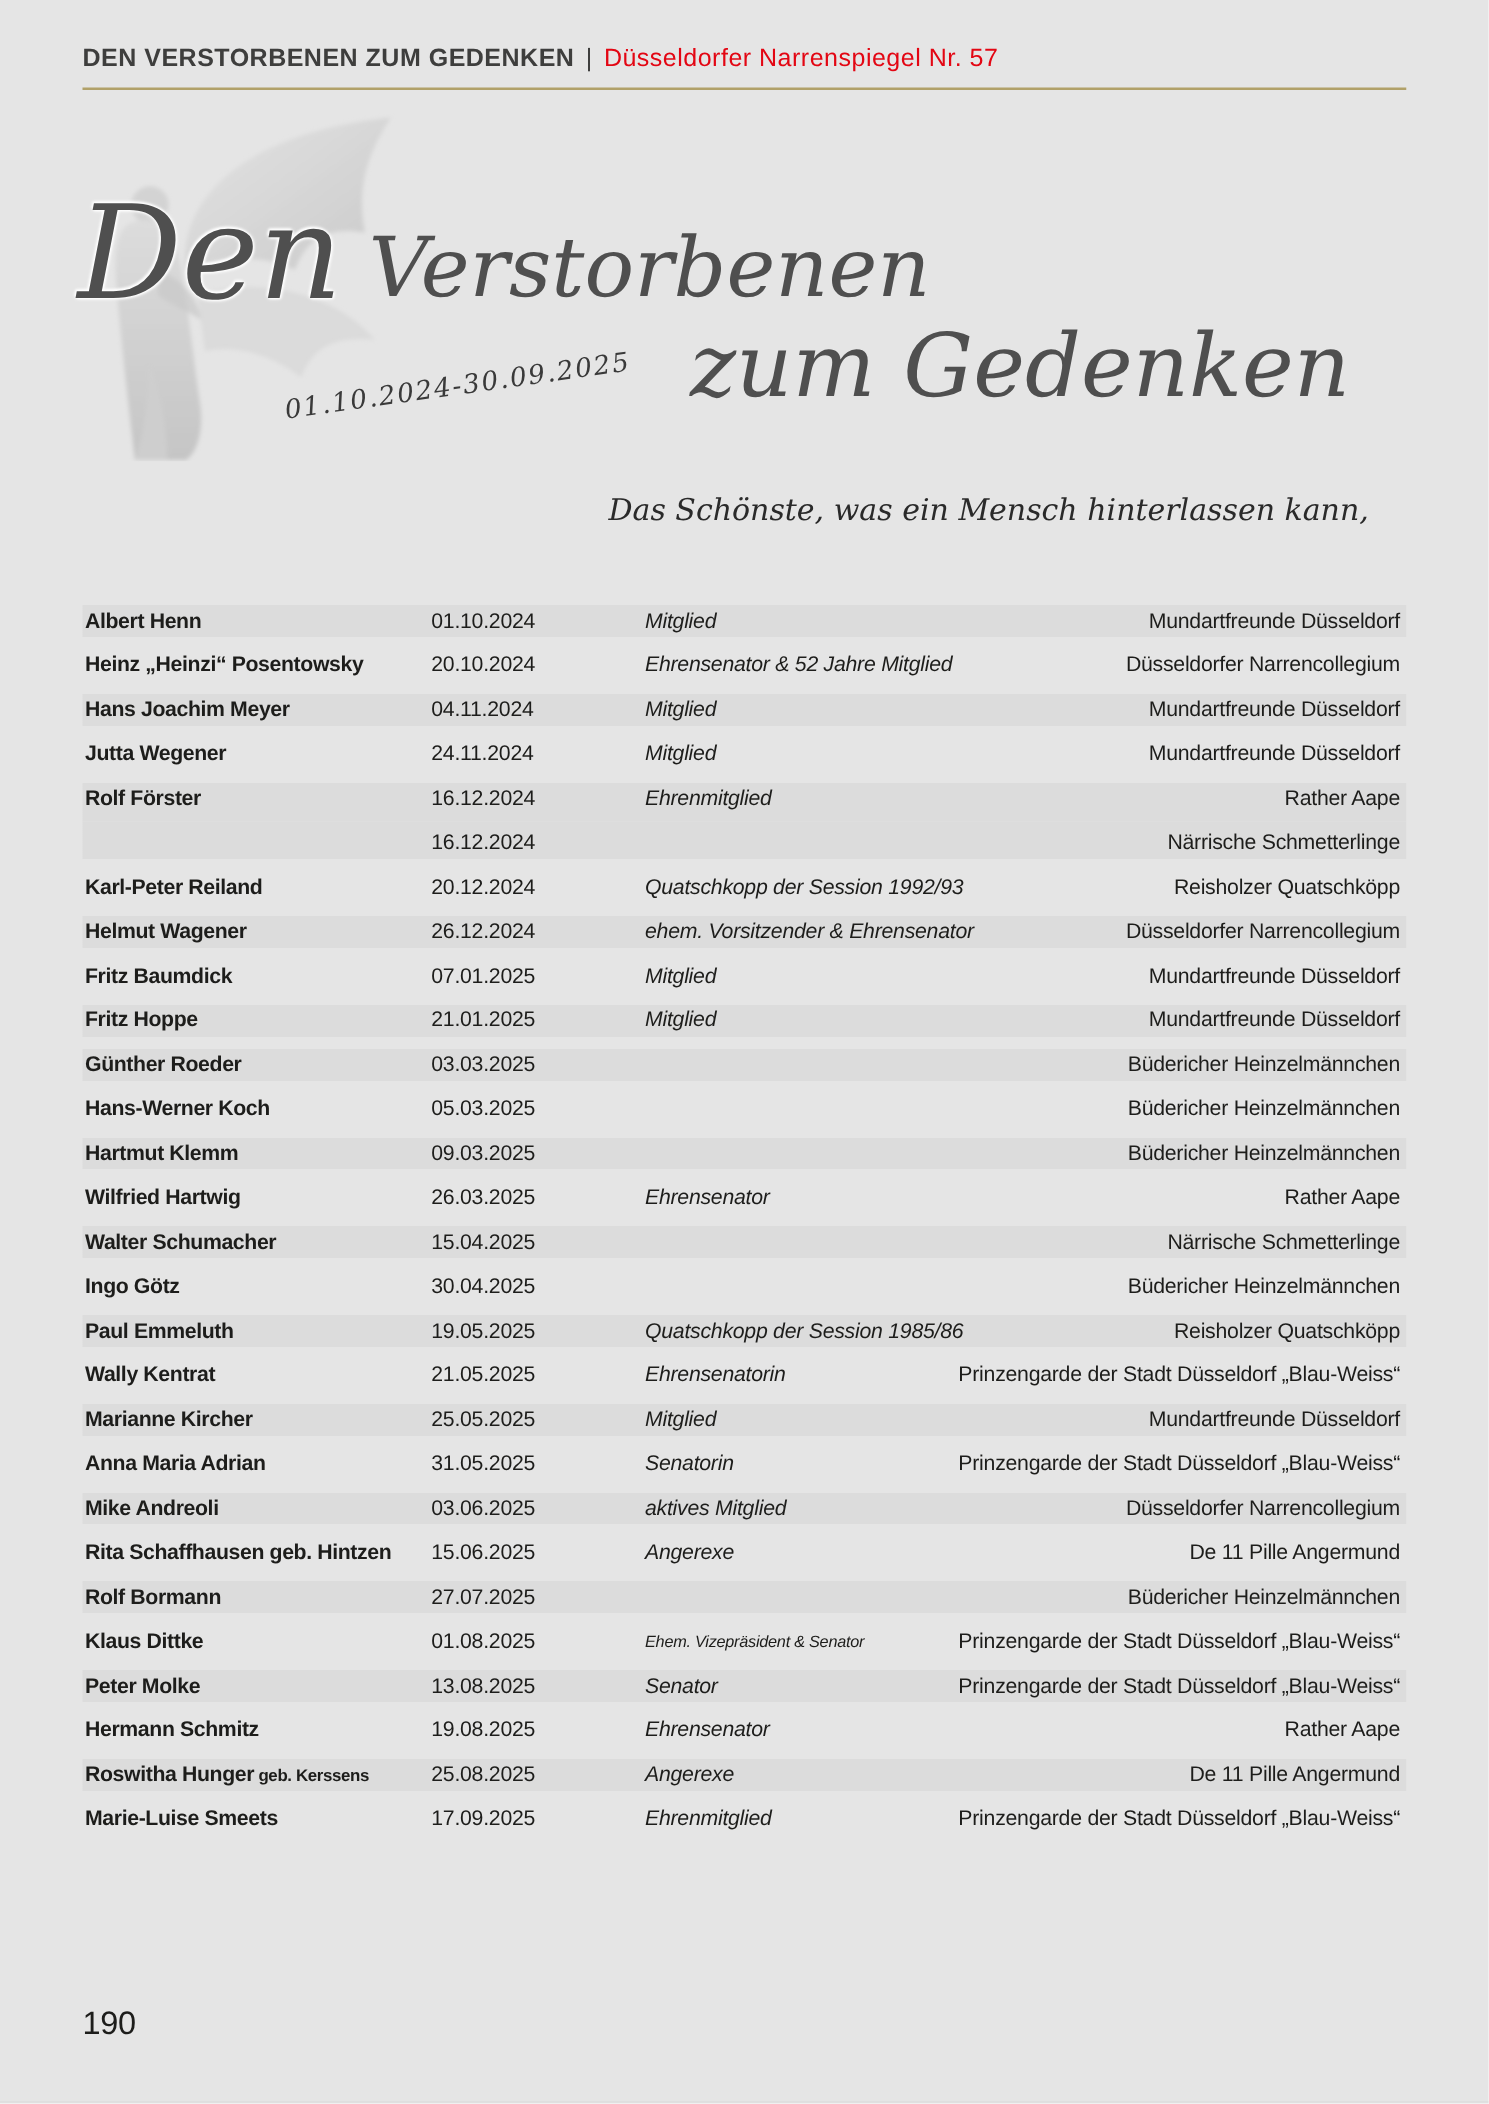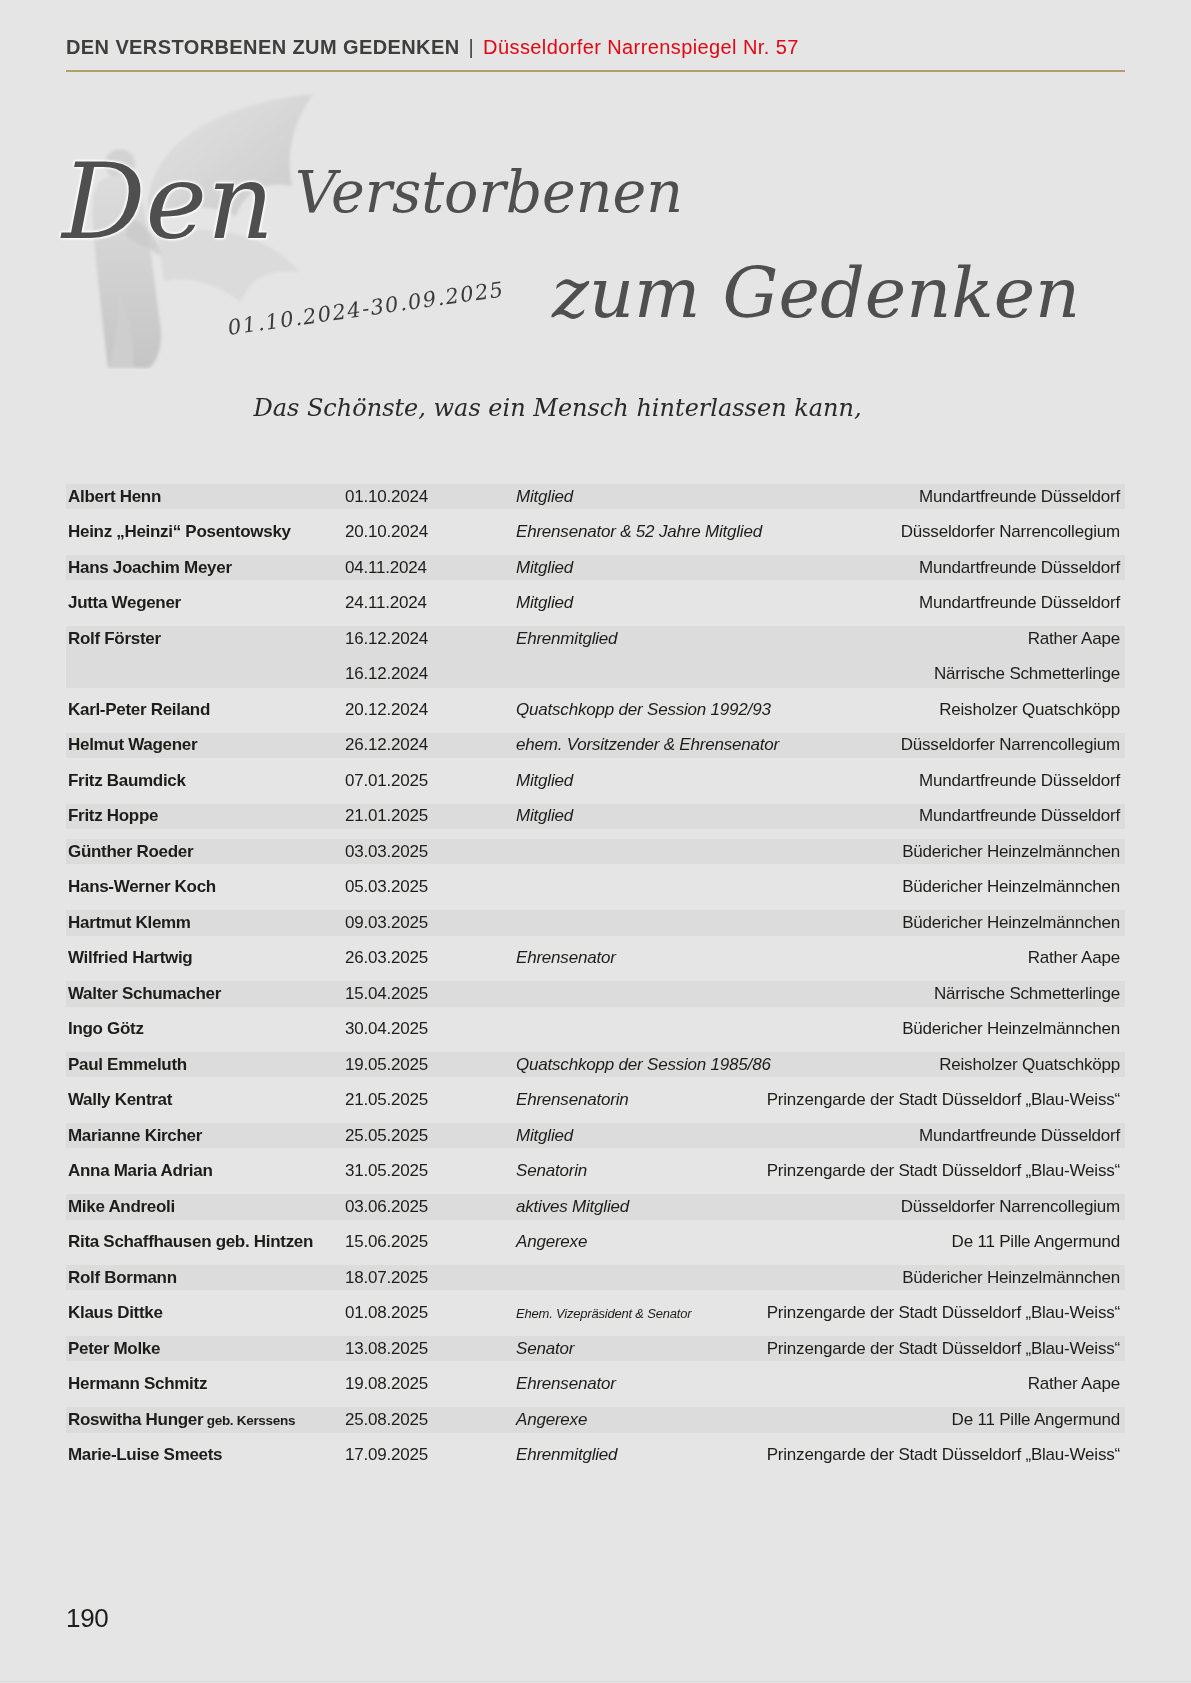--- a/index.html
+++ b/index.html
@@ -25,32 +25,32 @@
   
   .hero-angel { position:absolute; left:8px; top:84px; }
   .scr {
     position:absolute; font-family:"DejaVu Serif", serif; font-style:italic;
     color:#4f4f4f; white-space:nowrap; line-height:1;
   }
   .scr-den {
     left:62px; top:150px; font-size:104px;
     text-shadow:0 0 2px #fff, 0 0 4px #fff, 1px 1px 2px #fff, -1px -1px 2px #fff;
   }
-  .scr-verst { left:295px; top:164px; font-size:57px; }
+  .scr-verst { left:295px; top:182px; font-size:66px; }
   .scr-zumged { left:508px; top:258px; font-size:70px;margin-left:44px; }
   .date-range {
     position:absolute; left:228px; top:316px;
     font-family:"DejaVu Serif", serif; font-style:italic;
     font-size:21px; letter-spacing:1.5px; color:#3a3a3a;
     transform:rotate(-8deg); transform-origin:left center; white-space:nowrap;
   }
 
   
   .quote {
-    position:absolute; left:20px; top:390px; width:1075px; text-align:center;
+    position:absolute; left:20px; top:390px; width:1075px; text-align:right;
     font-family:"DejaVu Serif", serif; font-style:italic;
     font-size:24px; line-height:37px; color:#2a2a2a;
   }
 
   
   .memorial-table { position:absolute; left:66px; top:479px; width:1059px; }
   .row { position:relative; height:35.5px; }
   .row.band-full   { background:linear-gradient(to bottom, transparent 5px, var(--row-band,#dcdcdc) 5px, var(--row-band,#dcdcdc) 30.5px, transparent 30.5px); }
   .row.band-top    { background:linear-gradient(to bottom, transparent 5px, var(--row-band,#dcdcdc) 5px, var(--row-band,#dcdcdc) 100%); }
   .row.band-bottom { background:linear-gradient(to bottom, var(--row-band,#dcdcdc) 0px, var(--row-band,#dcdcdc) 30.5px, transparent 30.5px); }
@@ -270,21 +270,21 @@
 
     <div class="row band-none">
       <span class="cell cell-name"><span class="name-main">Rita Schaffhausen geb. Hintzen</span><span class="name-small"></span></span>
       <span class="cell cell-date">15.06.2025</span>
       <span class="cell cell-role">Angerexe</span>
       <span class="cell cell-org">De 11 Pille Angermund</span>
     </div>
 
     <div class="row band-full">
       <span class="cell cell-name"><span class="name-main">Rolf Bormann</span><span class="name-small"></span></span>
-      <span class="cell cell-date">18.07.2025</span>
+      <span class="cell cell-date">27.07.2025</span>
       <span class="cell cell-role"></span>
       <span class="cell cell-org">Büdericher Heinzelmännchen</span>
     </div>
 
     <div class="row band-none">
       <span class="cell cell-name"><span class="name-main">Klaus Dittke</span><span class="name-small"></span></span>
       <span class="cell cell-date">01.08.2025</span>
       <span class="cell cell-role small">Ehem. Vizepräsident &amp; Senator</span>
       <span class="cell cell-org">Prinzengarde der Stadt Düsseldorf „Blau-Weiss“</span>
     </div>

